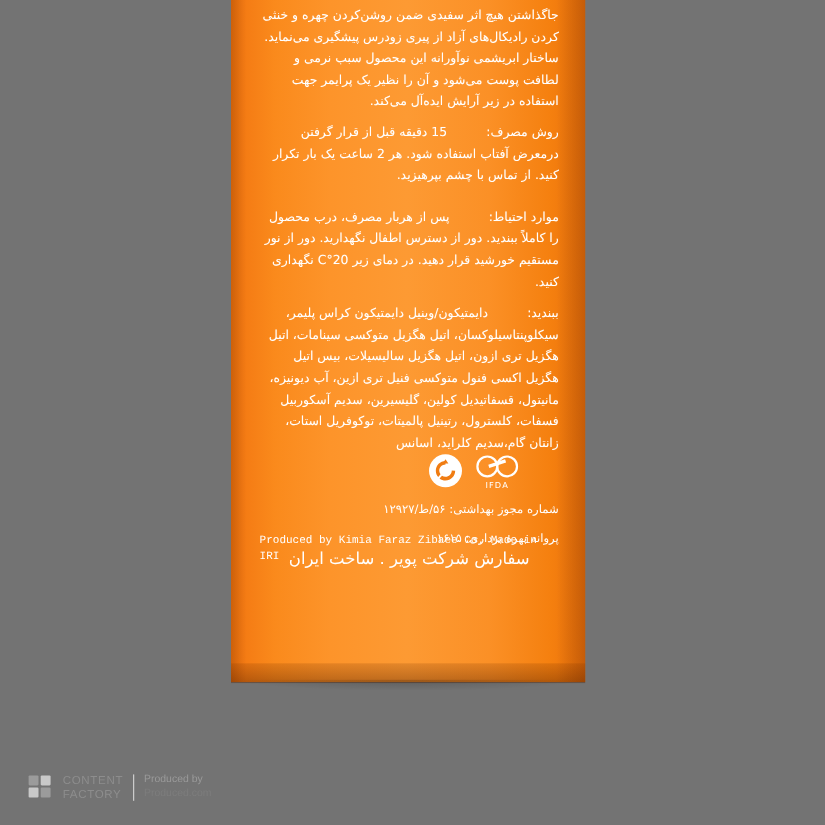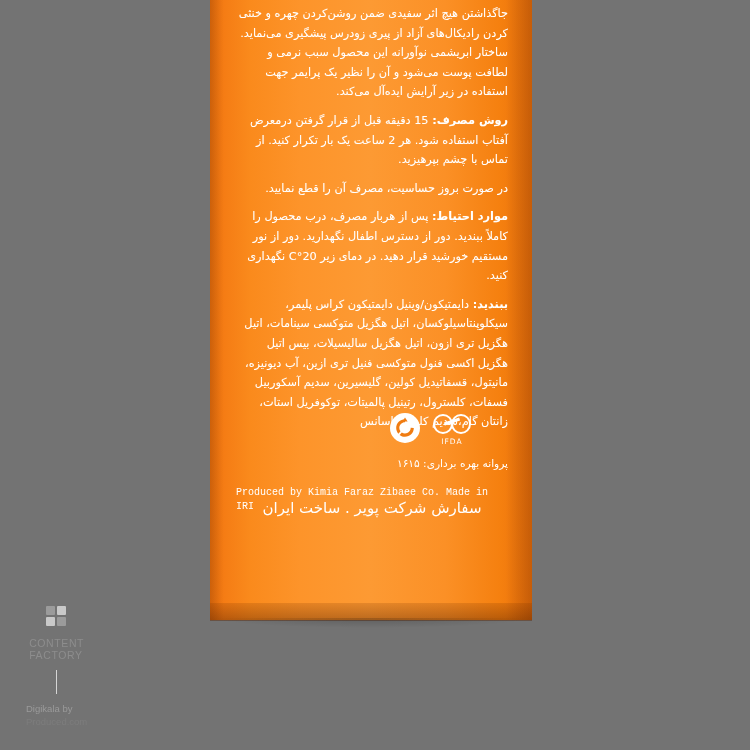--- a/index.html
+++ b/index.html
@@ -81,21 +81,22 @@
     font-size: 11.3px;
     line-height: 19.6px;
     letter-spacing: 0px;
     text-shadow: 0 0 1px rgba(255,255,255,.25);
   }
   .label-text p {
     margin: 0 0 0 0;
   }
   .para-gap { height: 9px; }
   .hd {
-    font-weight: bold;
+    font-weight: normal;
+    margin-left: 32px;
   }
 
   
   .latin-line {
     position: absolute;
     left: 236px;
     top: 486px;
     width: 272px;
     text-align: left;
     direction: ltr;
@@ -183,21 +184,20 @@
   }
 
   
   #footer {
     position: absolute;
     left: 26px;
     bottom: 22px;
     display: flex;
     align-items: center;
     gap: 9px;
-    flex-direction: column;
   }
   #cf-logo {
     width: 22px; height: 22px;
     position: relative;
     flex: 0 0 auto;
   }
   #cf-logo .sq {
     position: absolute;
     width: 9px; height: 9px;
     background: #9b9b9b;
@@ -234,21 +234,20 @@
 
   <div id="carton"></div>
   <div id="carton-bottom"></div>
   <div id="carton-shadow"></div>
 
   <div class="label-text">
     <p>جاگذاشتن هیچ اثر سفیدی ضمن روشن‌کردن چهره و خنثی کردن رادیکال‌های آزاد از پیری زودرس پیشگیری می‌نماید. ساختار ابریشمی نوآورانه این محصول سبب نرمی و لطافت پوست می‌شود و آن را نظیر یک پرایمر جهت استفاده در زیر آرایش ایده‌آل می‌کند.</p>
     <div class="para-gap"></div>
     <p><span class="hd">روش مصرف:</span> <span>15 دقیقه قبل از قرار گرفتن درمعرض آفتاب استفاده شود. هر 2 ساعت یک بار تکرار کنید. از تماس با چشم بپرهیزید.</span></p>
     <div class="para-gap"></div>
-    <p>در صورت بروز حساسیت، مصرف آن را قطع نمایید.</p>
     <div class="para-gap"></div>
     <p><span class="hd">موارد احتیاط:</span> <span>پس از هربار مصرف، درب محصول را کاملاً ببندید. دور از دسترس اطفال نگهدارید. دور از نور مستقیم خورشید قرار دهید. در دمای زیر 20°C نگهداری کنید.</span></p>
     <div class="para-gap"></div>
     <p><span class="hd">ببندید:</span> <span>دایمتیکون/وینیل دایمتیکون کراس پلیمر، سیکلوپنتاسیلوکسان، اتیل هگزیل متوکسی سینامات، اتیل هگزیل تری ازون، اتیل هگزیل سالیسیلات، بیس اتیل هگزیل اکسی فنول متوکسی فنیل تری ازین، آب دیونیزه، مانیتول، قسفاتیدیل کولین، گلیسیرین، سدیم آسکوربیل فسفات، کلسترول، رتینیل پالمیتات، توکوفریل استات، زانتان گام،سدیم کلراید، اسانس</span></p>
   </div>
 
   <div id="logos">
     <div class="recycle-badge">
       <svg width="22" height="22" viewBox="0 0 22 22" aria-hidden="true">
         <path d="M11 2.2 C6.1 2.2 2.2 6.1 2.2 11 c0 2.2 .8 4.2 2.2 5.7 l2.1 -2.5 a5.5 5.5 0 0 1 -1.2 -3.2 c0 -3.1 2.6 -5.7 5.7 -5.7 z" fill="#f07c12"></path>
@@ -260,36 +259,37 @@
       <div class="ifda-mark">
         <span class="ring l"></span>
         <span class="ring r"></span>
         <span class="bar"></span>
       </div>
       <div class="ifda-text">IFDA</div>
     </div>
   </div>
 
   <div class="license">
+    <p>شماره مجوز بهداشتی: ۵۶/ط/۱۲۹۲۷</p>
     <p>پروانه بهره برداری: ۱۶۱۵</p>
   </div>
 
   <div class="latin-line">Produced by Kimia Faraz Zibaee Co. Made in IRI</div>
   <div class="fa-center">سفارش شرکت پویر . ساخت ایران</div>
 </div>
 
 <div id="footer">
   <div id="cf-logo">
     <span class="sq a"></span>
       <span class="sq b"></span>
       <span class="sq c"></span>
       <span class="sq d"></span>
   </div>
   <div id="cf-name">
     <div>CONTENT</div>
     <div>FACTORY</div>
   </div>
   <div id="cf-divider"></div>
   <div id="cf-copy">
-    <div>Digikala by</div>
+    <div>Produced by</div>
     <div class="brand">Produced.com</div>
   </div>
 </div>
 
 </body></html>

